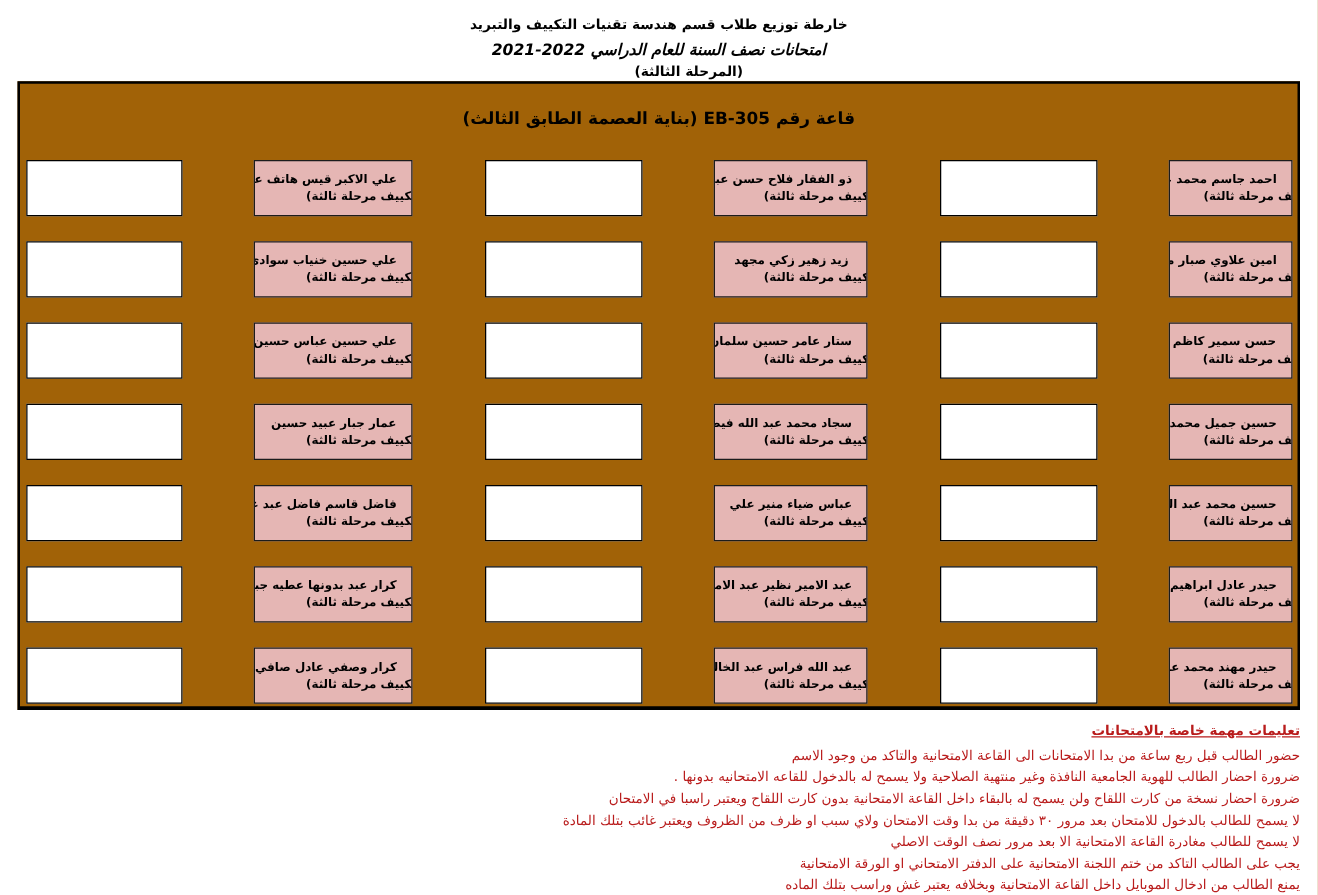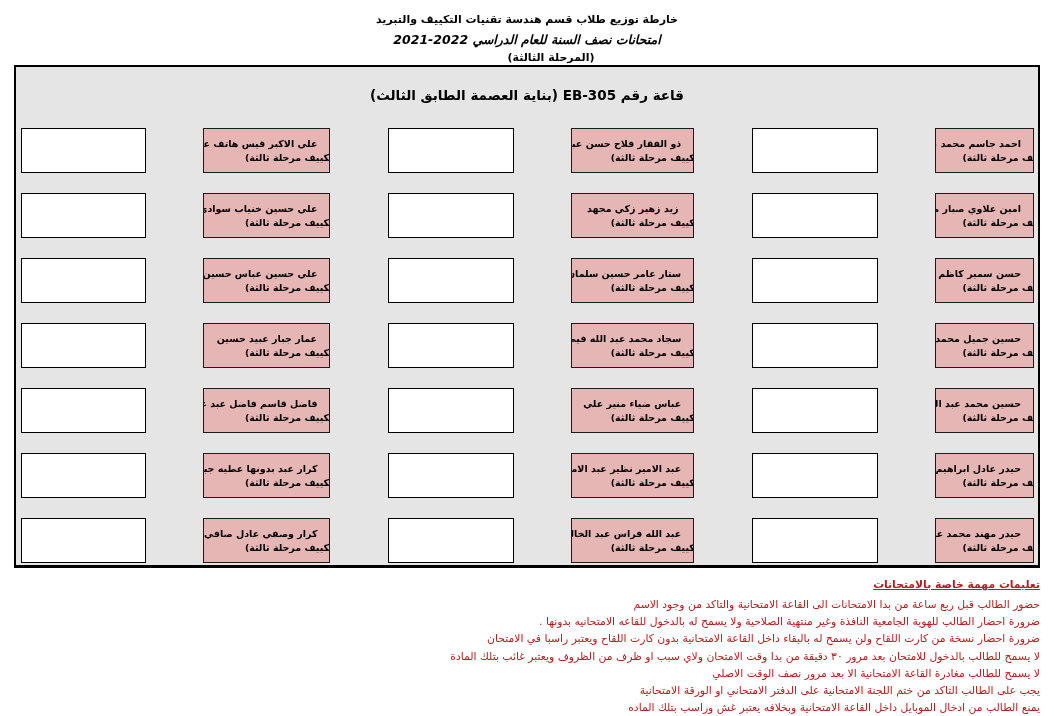--- a/index.html
+++ b/index.html
@@ -12,21 +12,21 @@
 
   
   .title-block { position:absolute; top:10px; left:0; right:0; text-align:center; direction:rtl; }
   .title-l1 { font-size:11px; font-weight:bold; line-height:20px; }
   .title-l2 { font-size:12.5px; font-weight:bold; line-height:19px;font-style:italic; }
   .title-l3 { font-size:11px;   font-weight:bold; line-height:18px;margin-left:48px; }
 
   
   .board {
     position:absolute; left:14px; top:65px; width:1026px; height:503px;
-    border:2px solid #000; border-bottom-width:3px; background:#e5e5e5;
+    border:2px solid #000; border-bottom-width:3px; background:#a16207;
   }
   .room-title {
     position:absolute; top:20px; left:0; right:0;
     text-align:center; direction:rtl;
     font-size:13.5px; font-weight:bold;
   }
 
   .seat-row {
     position:absolute; left:5px; right:4px; height:45px;
     display:flex; justify-content:space-between; direction:rtl;

